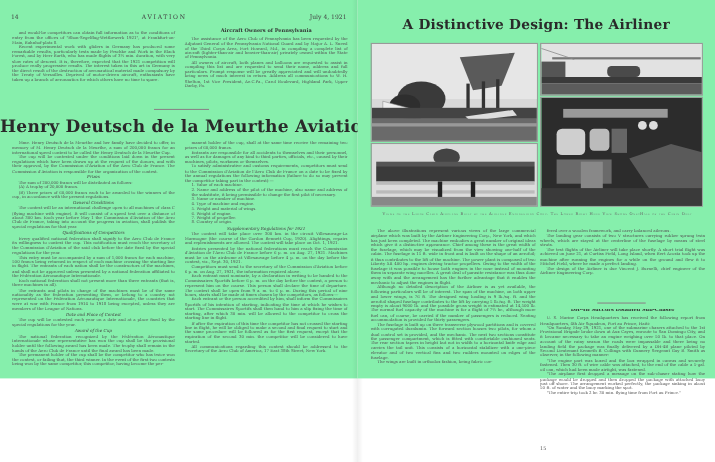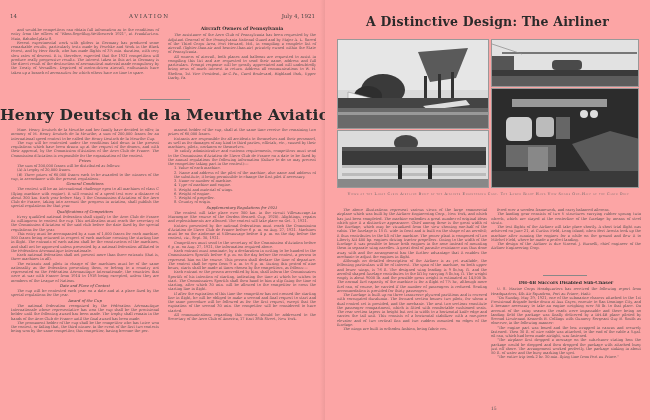--- a/index.html
+++ b/index.html
@@ -1,19 +1,19 @@
 <!DOCTYPE html>
 <html><head>
 <meta charset="utf-8">
 <style>
   * { box-sizing: border-box; margin: 0; padding: 0; }
   html, body { width: 650px; height: 420px; overflow: hidden; background: #fff; }
   body { font-family: "DejaVu Serif", "Liberation Serif", serif; color: #333; position: relative; }
 
-  .page { position: absolute; top: 0; height: 420px; background: #fca5a5; }
+  .page { position: absolute; top: 0; height: 344px; background: #86efac; }
   .page-left { left: 0; width: 325px; }
   .page-right { left: 325px; width: 325px; }
 
   .running-head { position: absolute; top: 13px; left: 10px; right: 10px; height: 10px; display: flex; justify-content: space-between; font-size: 5.5px; color: #444; }
   .running-head .mid { letter-spacing: 1.5px; }
 
   .col { position: absolute; font-size: 3.6px; line-height: 4.25px; color: #555; text-align: justify; }
   .col p { text-indent: 6px; }
   .col .head { text-align: center; font-style: italic; font-size: 3.8px; text-indent: 0; margin: 1px 0; color: #444; }
   .col .bold-head { text-align: center; font-weight: bold; font-size: 4.6px; text-indent: 0; margin: 0 0 2px 0; color: #333; }

